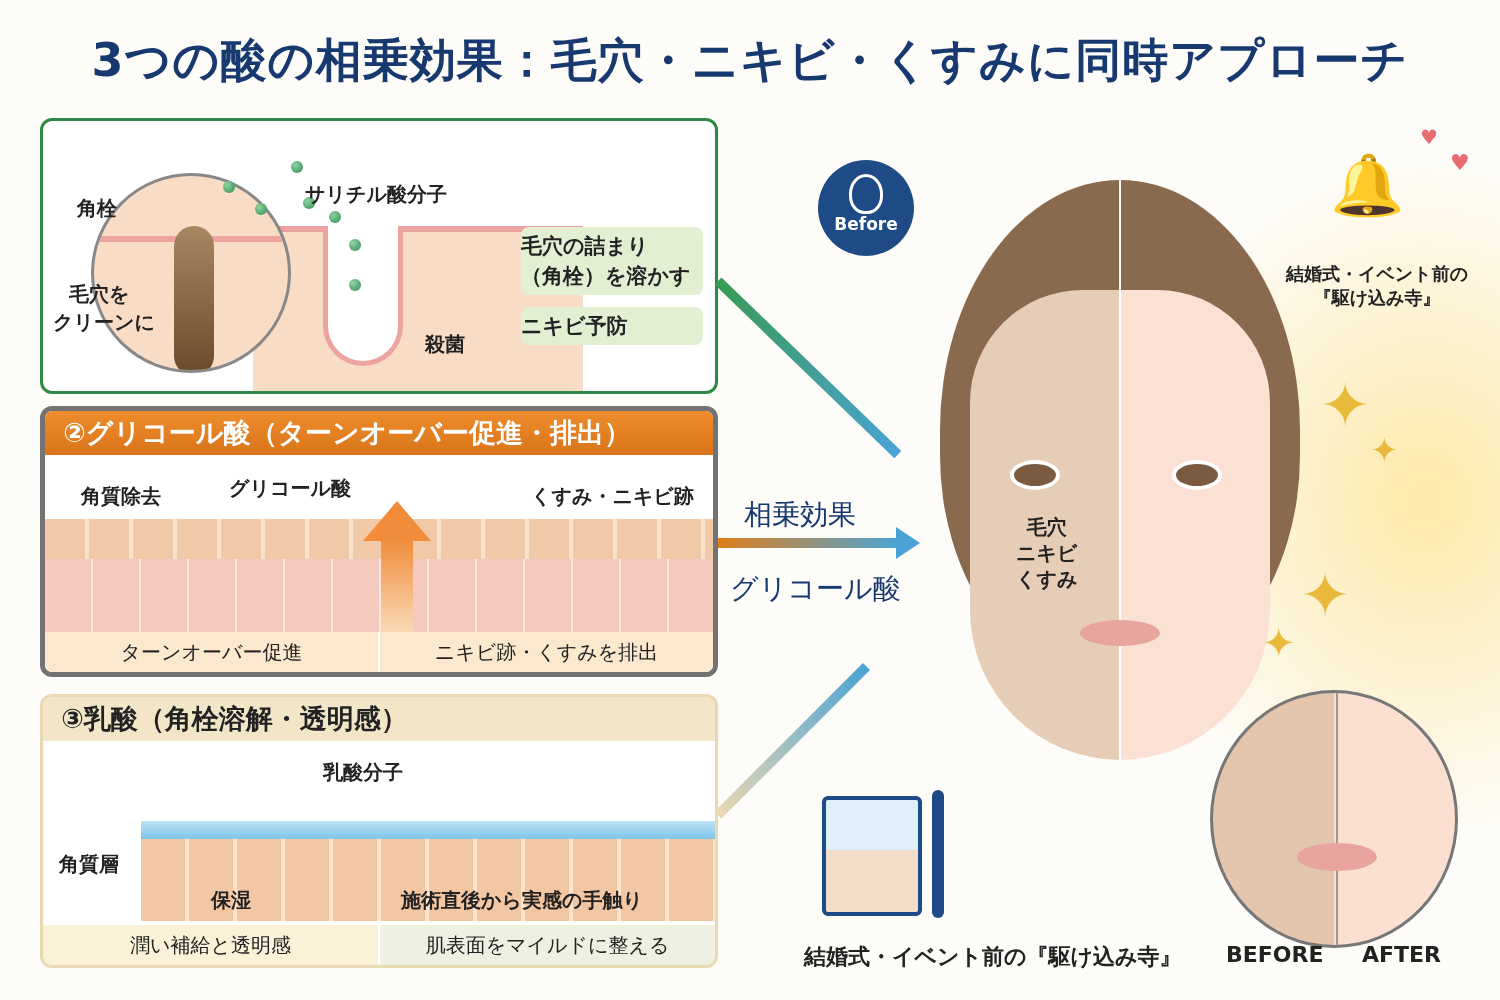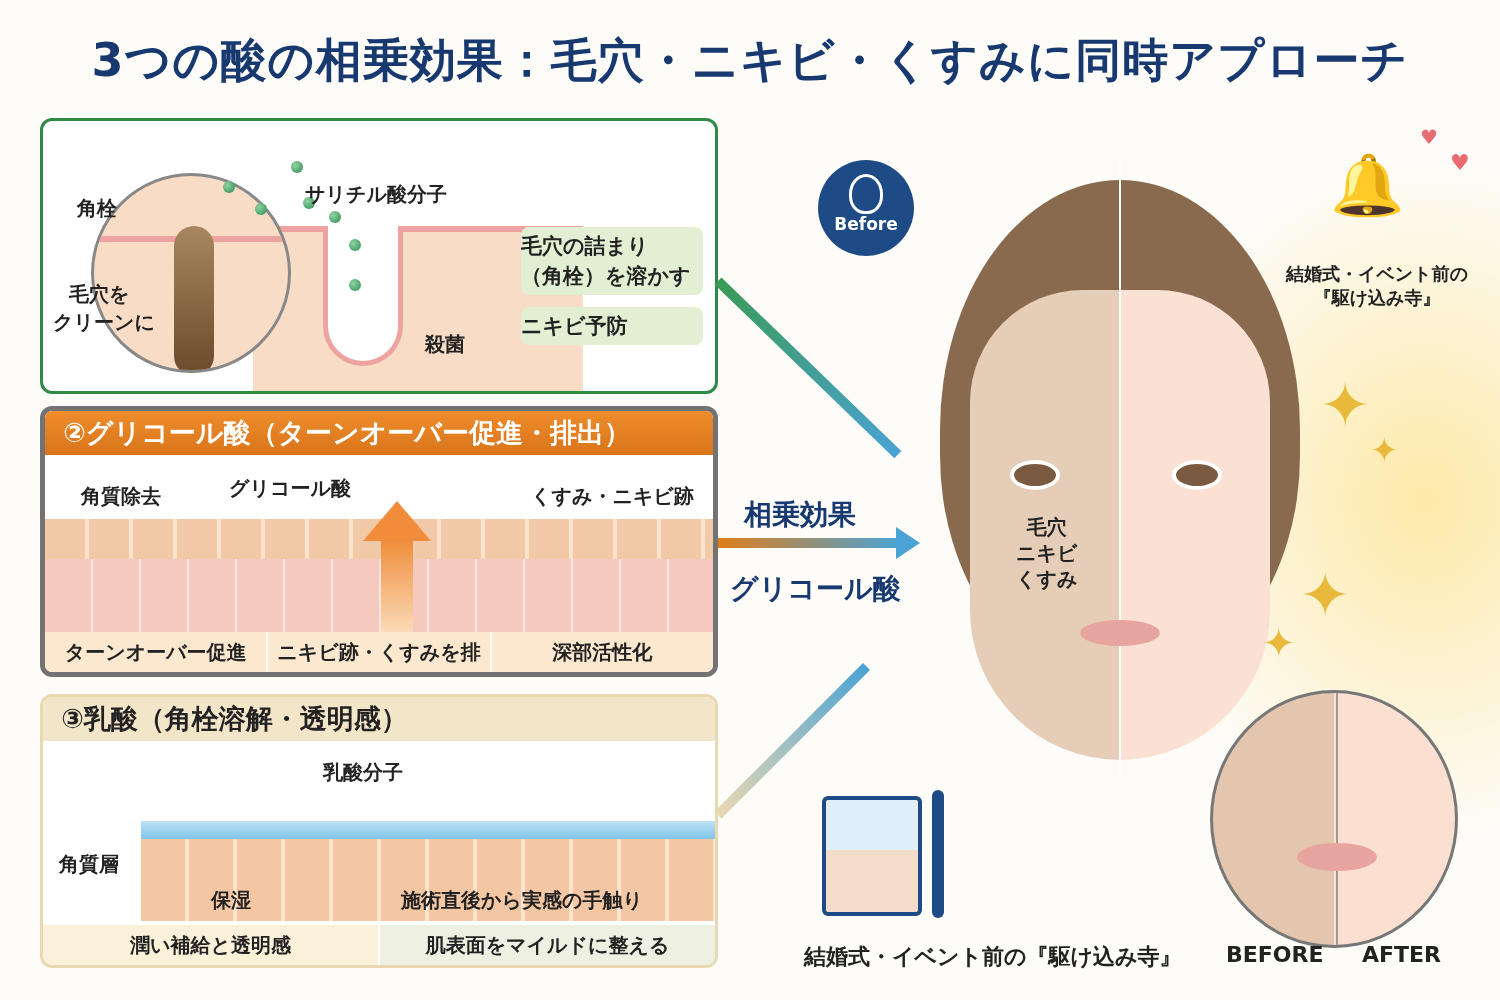--- a/index.html
+++ b/index.html
@@ -16,23 +16,23 @@
   .lbl{position:absolute;font-size:20px;font-weight:bold;color:#222;white-space:nowrap}
   .skin1{position:absolute;left:210px;top:105px;width:330px;height:165px;background:#f8dcc6}
   .skin1 .line{position:absolute;top:0;left:0;right:0;height:6px;background:#eda4a1}
   .pore{position:absolute;border-radius:0 0 40px 40px;border:5px solid #eda4a1;border-top:none}
   .circle{position:absolute;left:48px;top:52px;width:200px;height:200px;border-radius:50%;border:3px solid #888;background:#f8dcc6;overflow:hidden}
   .plug{position:absolute;left:80px;top:50px;width:40px;height:150px;border-radius:20px;background:linear-gradient(#a88660,#6b4a2a)}
   .mol{position:absolute;width:12px;height:12px;border-radius:50%;background:radial-gradient(circle at 35% 35%,#8fd4a4,#2f8a50)}
   .tagbox{position:absolute;left:478px;width:182px;border-radius:8px;background:#e2efd2;text-align:left;font-size:21px;font-weight:bold;line-height:30px;padding:4px 0}
   .cells{position:absolute;left:0;right:0;background:repeating-linear-gradient(90deg,#f6c9be 0 46px,#fde6df 46px 48px)}
   .footer{position:absolute;left:0;right:0;bottom:0;height:40px;display:flex;background:#fbe8cf}
-  .footer div{flex:1;text-align:center;line-height:40px;font-size:20px;font-weight:bold;border-right:2px solid #fff}
+  .footer div{flex:1;text-align:center;line-height:40px;font-size:20px;font-weight:normal;border-right:2px solid #fff}
   .footer div:last-child{border-right:none}
-  .mid-label{position:absolute;font-size:28px;font-weight:bold;color:#17396f}
+  .mid-label{position:absolute;font-size:28px;font-weight:normal;color:#17396f}
   .arrow{position:absolute;height:10px;transform-origin:left center}
   .face-wrap{position:absolute;left:920px;top:180px;width:400px;height:600px}
   .before-badge{position:absolute;left:818px;top:160px;width:96px;height:96px;border-radius:50%;background:#1e4a86;color:#fff;text-align:center}
   .bottom-cap{position:absolute;font-size:22px;font-weight:bold;white-space:nowrap}
 </style>
 </head>
 <body>
 
 <div class="title">3つの酸の相乗効果：毛穴・ニキビ・くすみに同時アプローチ</div>
 
@@ -69,21 +69,20 @@
   <div class="cells" style="top:108px;height:40px;background:repeating-linear-gradient(90deg,#f2c9a6 0 40px,#fbe2cc 40px 44px)"></div>
   <div class="cells" style="top:148px;height:80px"></div>
   <div style="position:absolute;left:318px;top:90px;width:0;height:0;border-left:34px solid transparent;border-right:34px solid transparent;border-bottom:40px solid #f08c3a"></div>
   <div style="position:absolute;left:336px;top:128px;width:32px;height:100px;background:linear-gradient(#f08c3a,#fbe0c0)"></div>
   <span class="lbl" style="left:36px;top:72px">角質除去</span>
   <span class="lbl" style="left:184px;top:64px">グリコール酸</span>
   <span class="lbl" style="left:486px;top:72px">くすみ・ニキビ跡</span>
   <div class="footer">
     <div>ターンオーバー促進</div>
     <div>ニキビ跡・くすみを排出</div>
-    <div>深部活性化</div>
   </div>
 </div>
 
 <div class="panel p3">
   <div class="hdr">③乳酸（角栓溶解・透明感）</div>
   <div style="position:absolute;left:98px;right:0;top:124px;height:18px;background:linear-gradient(#bfe2f5,#7fc4ea)"></div>
   <div class="cells" style="left:98px;top:142px;height:82px;background:repeating-linear-gradient(90deg,#f4c7a4 0 44px,#fce4cf 44px 48px)"></div>
   <span class="lbl" style="left:280px;top:62px">乳酸分子</span>
   <span class="lbl" style="left:16px;top:154px">角質層</span>
   <span class="lbl" style="left:168px;top:190px">保湿</span>

